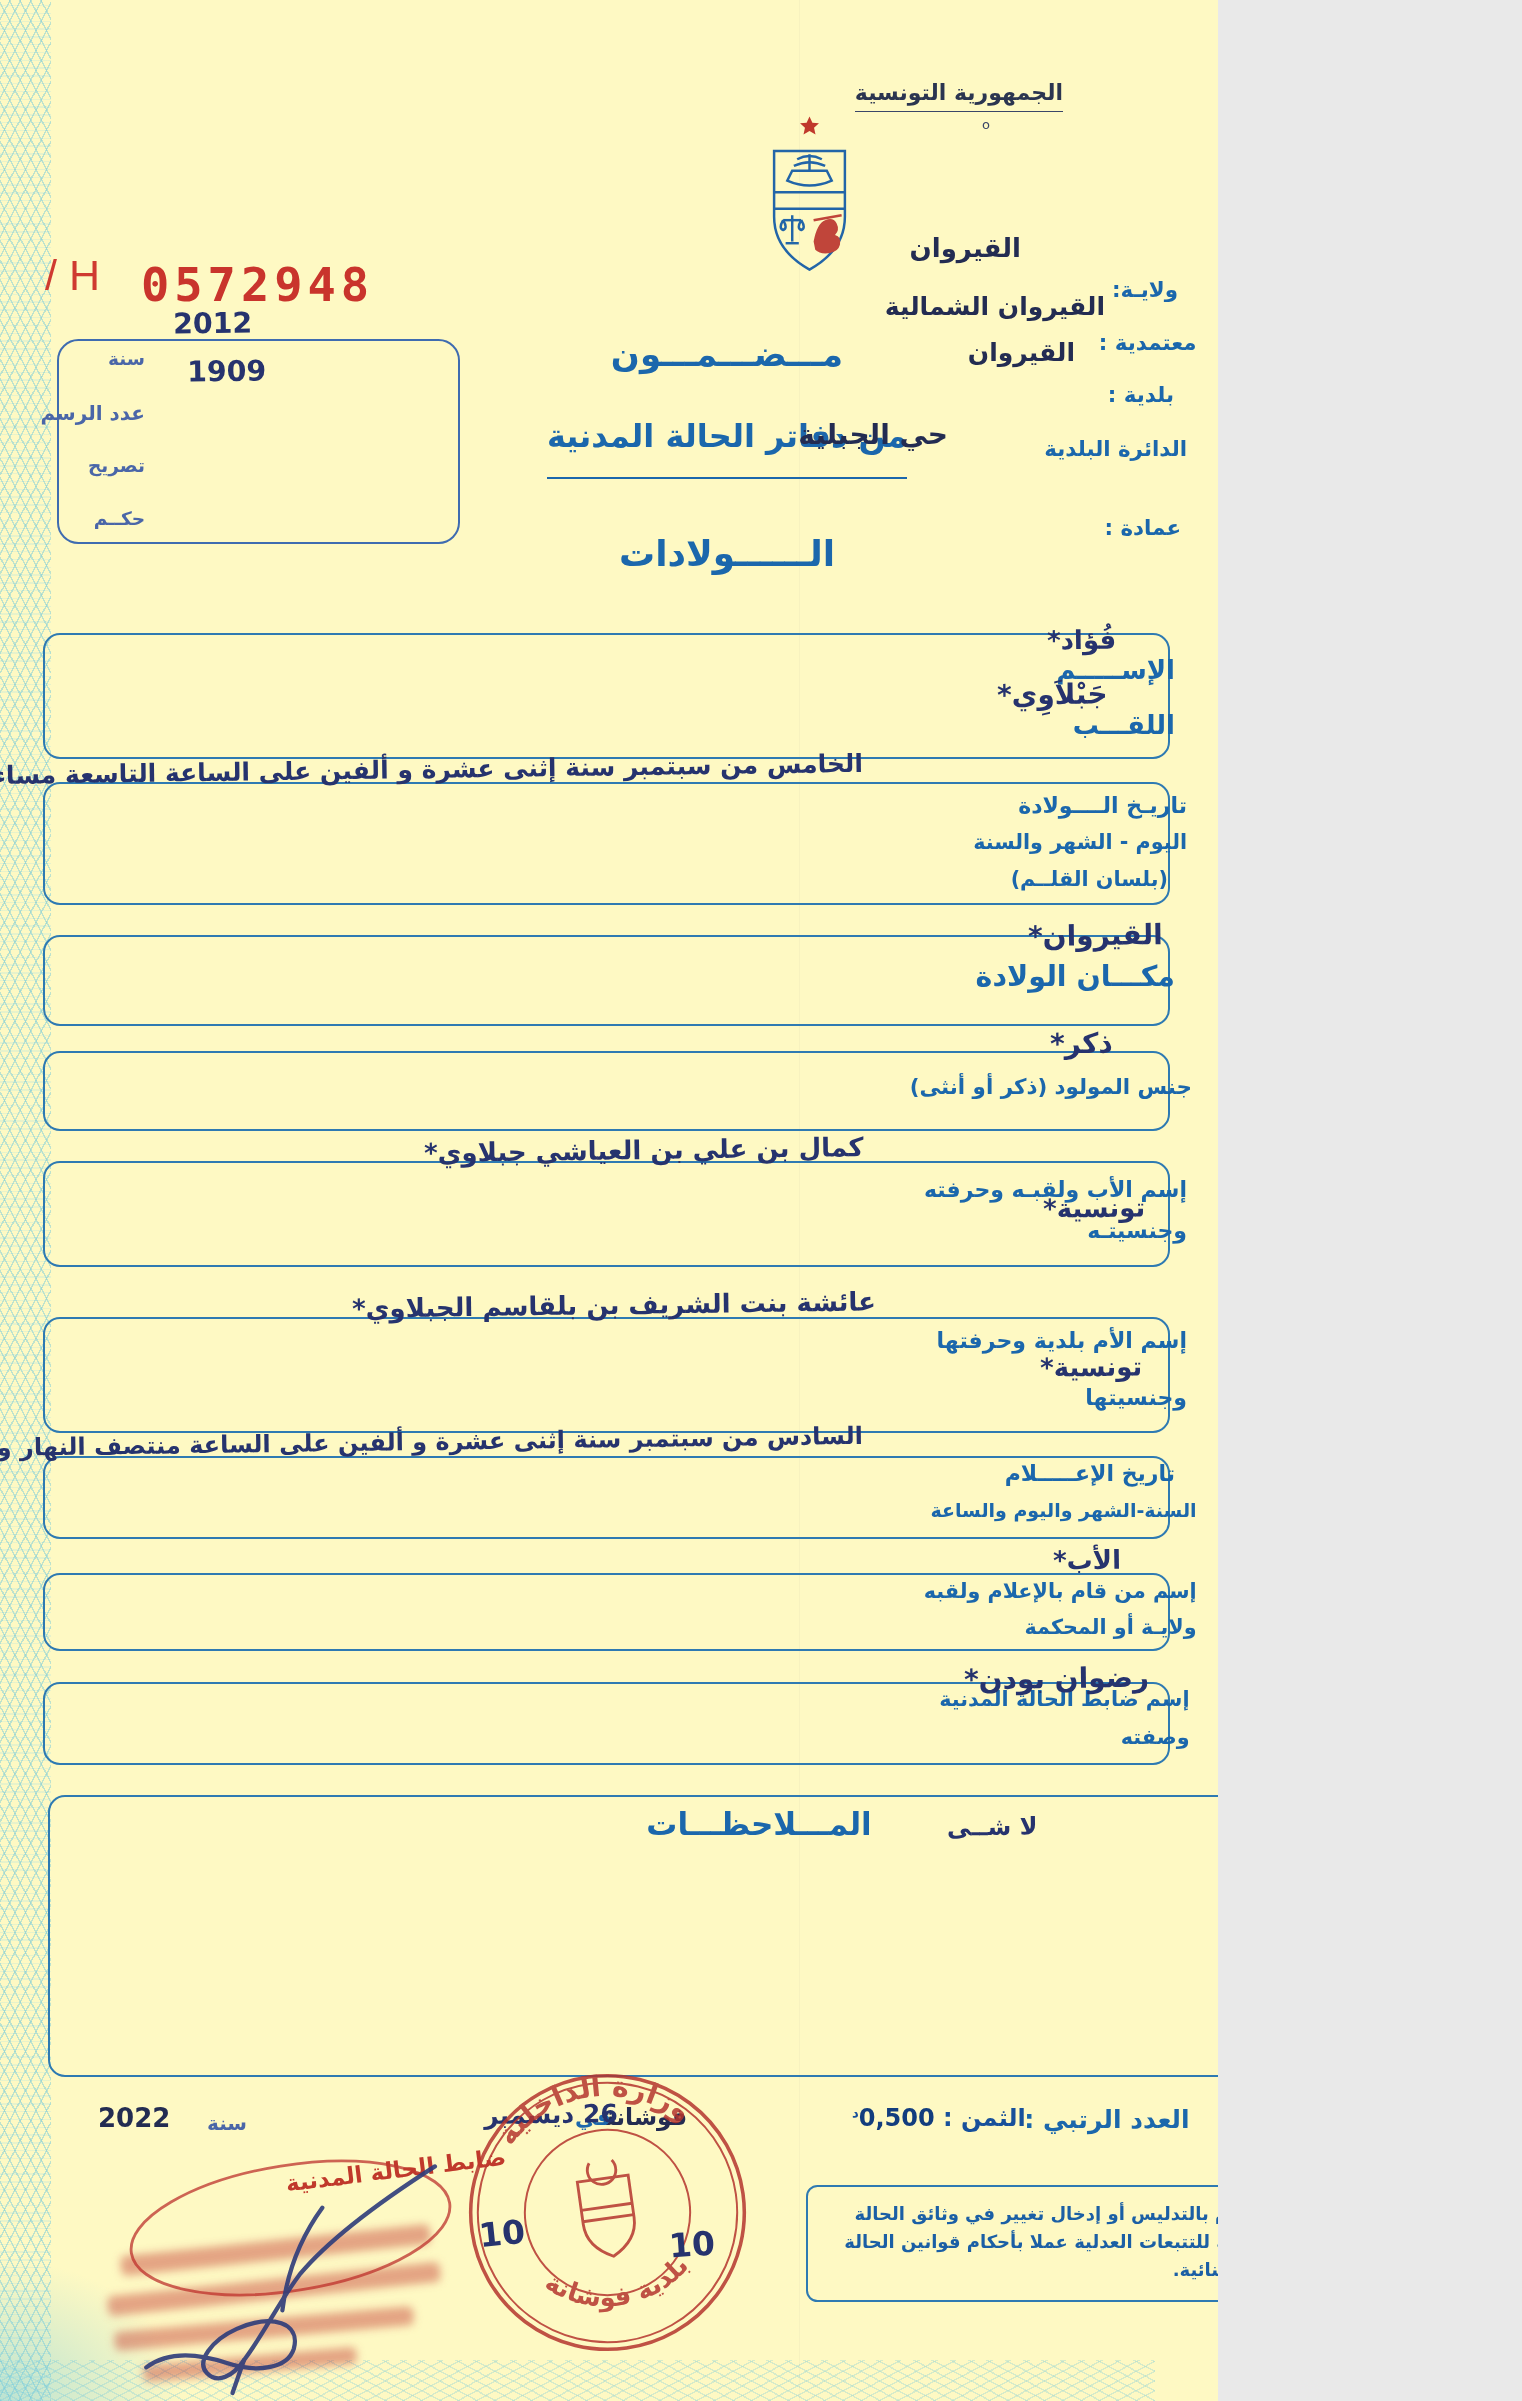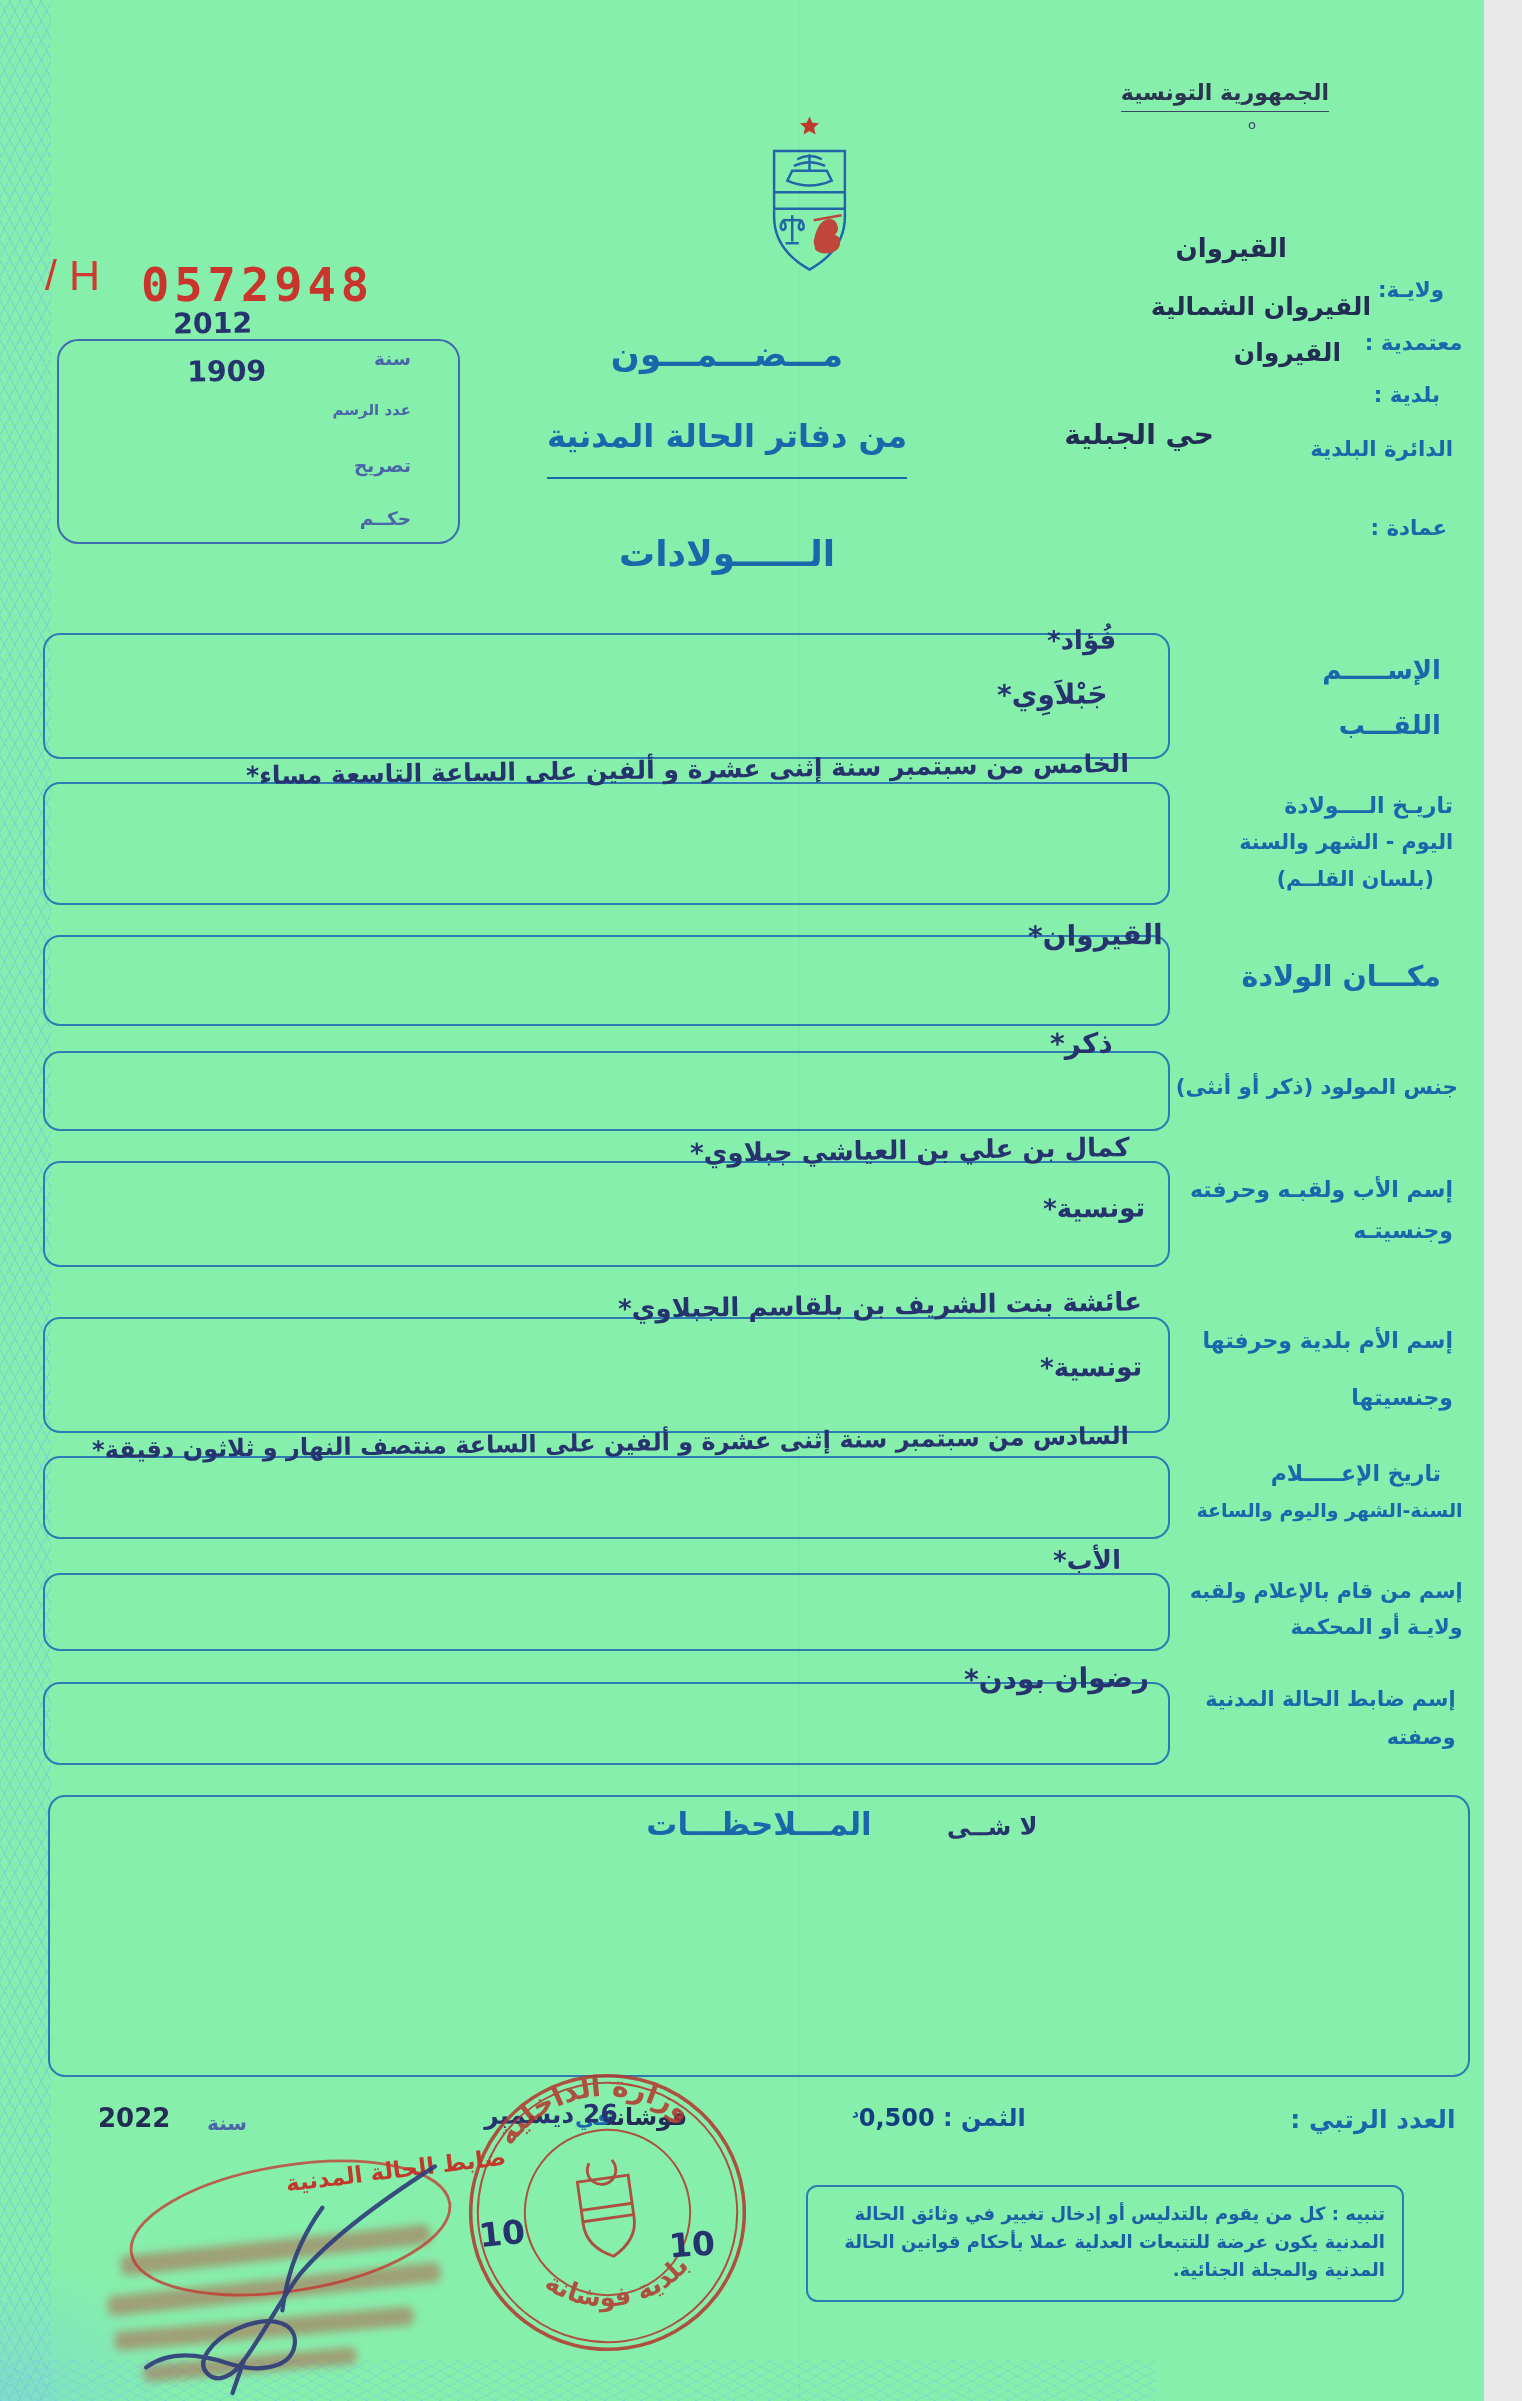--- a/index.html
+++ b/index.html
@@ -1,20 +1,20 @@
 <!DOCTYPE html>
 <html lang="ar" style="font-size:11.4px"><head>
 <meta charset="utf-8">
 <style>
   * { margin:0; padding:0; box-sizing:border-box; }
   html,body { width:1522px; height:2401px; }
   body { background:#e9e9e9; font-family:"DejaVu Sans", sans-serif; }
   .page {
-    position:relative; width:1484px; height:2401px; overflow:hidden;
-    background:#86efac; direction:rtl;
+    position:relative; width:1218px; height:2401px; overflow:hidden;
+    background:#fef9c3; direction:rtl;
   }
   .abs { position:absolute; }
   .lbl { color:#1b67ac; font-weight:bold; white-space:nowrap; }
   .stamped { color:#232c52; font-weight:bold; white-space:nowrap;text-align:right; }
   .hand { color:#26336e; font-weight:bold; white-space:nowrap; transform:rotate(-0.8deg); }
   .vbox { position:absolute; border:2.1px solid #2e7ab2; border-radius:17px; background:transparent; }
   .serial-prefix { color:#cf3a30; font-size:43px; font-family:"Liberation Sans",sans-serif; }
   .serial-num { color:#c9342c; font-size:47px; font-family:"DejaVu Sans Mono",monospace; letter-spacing:5px; font-weight:bold; }
   .title-line { color:#1b67ac; font-weight:bold; text-align:center; }
   .guilloche-left {
@@ -56,21 +56,21 @@
 
   <div class="abs" style="top:80px; right:155px; font-size:22px; color:#2b3550; font-weight:bold; border-bottom:1.4px solid #3a4668; padding-bottom:5.7px;">الجمهورية التونسية</div>
   <div class="abs" style="top:117px; right:228px; font-size:13px; color:#3a4668;">o</div>
 
   <span class="abs serial-prefix" style="left:45px; top:251px;">H /</span>
   <span class="abs serial-num" style="left:141px; top:257px;">0572948</span>
   <span class="abs hand" style="left:173px; top:307px; font-size:28.5px;">2012</span>
 
   <div class="vbox" style="left:57px; top:339px; width:403px; height:205px; border-color:#3f6cb0; border-radius:21.4px;"></div>
   <span class="abs lbl" style="right:1073px; top:348px; font-size:18.5px; color:#4a66a8;">سنة</span>
-  <span class="abs lbl" style="right:1073px; top:401px; font-size:15px; color:#4a66a8;">عدد الرسم</span>
+  <span class="abs lbl" style="right:1073px; top:401px; font-size:20px; color:#4a66a8;">عدد الرسم</span>
   <span class="abs lbl" style="right:1073px; top:455px; font-size:18.5px; color:#4a66a8;">تصريح</span>
   <span class="abs lbl" style="right:1073px; top:508px; font-size:18.5px; color:#4a66a8;">حكــم</span>
   <span class="abs hand" style="left:187px; top:355px; font-size:28.5px;">1909</span>
 
   <svg class="abs" style="left:756px; top:111px;" width="107" height="178" viewBox="0 0 130 215">
     <path d="M48 26 A 17 17 0 1 0 82 26 A 13.5 13.5 0 1 1 48 26 Z" fill="#2265a8" transform="rotate(-18 65 24)"></path>
     <path d="M65 6 l3.5 7.5 8 .8 -6 5.5 1.8 8 -7.3 -4.2 -7.3 4.2 1.8 -8 -6 -5.5 8 -.8 z" fill="#c0392b"></path>
     <g fill="none" stroke="#2265a8" stroke-width="3">
       <path d="M22 48 L108 48 L108 128 Q108 168 65 192 Q22 168 22 128 Z"></path>
       <path d="M22 98 H108"></path>

